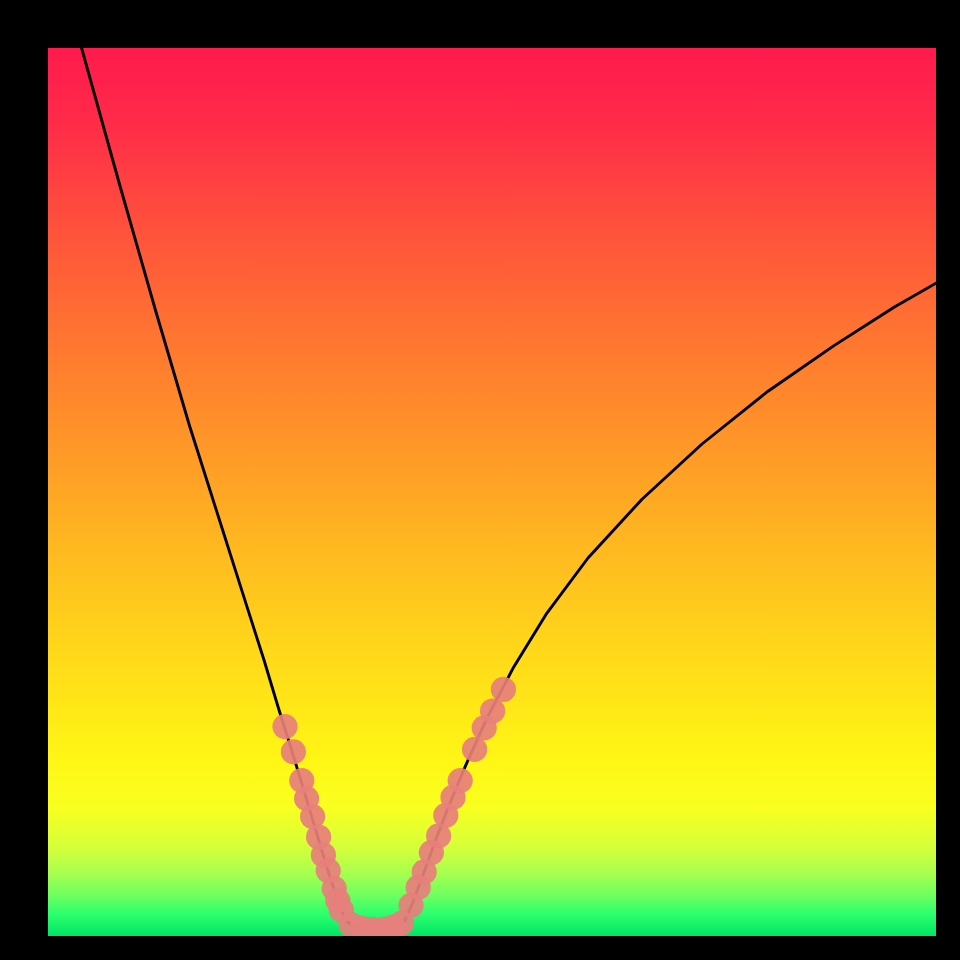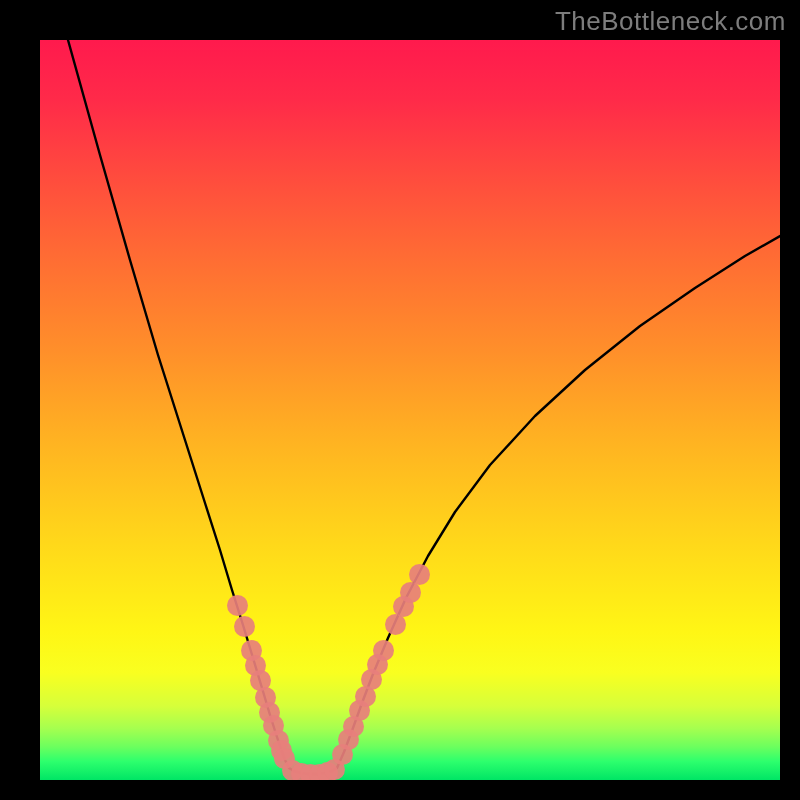--- a/index.html
+++ b/index.html
@@ -124,14 +124,13 @@
         <div class="dot" style="left: 325px; top: 656px;"></div>
         <div class="dot" style="left: 331px; top: 639px;"></div>
         <div class="dot" style="left: 337px; top: 624px;"></div>
         <div class="dot" style="left: 343px; top: 610px;"></div>
         <div class="dot" style="left: 355px; top: 584px;"></div>
         <div class="dot" style="left: 363px; top: 566px;"></div>
         <div class="dot" style="left: 370px; top: 552px;"></div>
         <div class="dot" style="left: 379px; top: 534px;"></div>
       </div>
   </div>
-  <div class="watermark">TheBottleneck.com</div>
 </div>
 
 </body></html>

